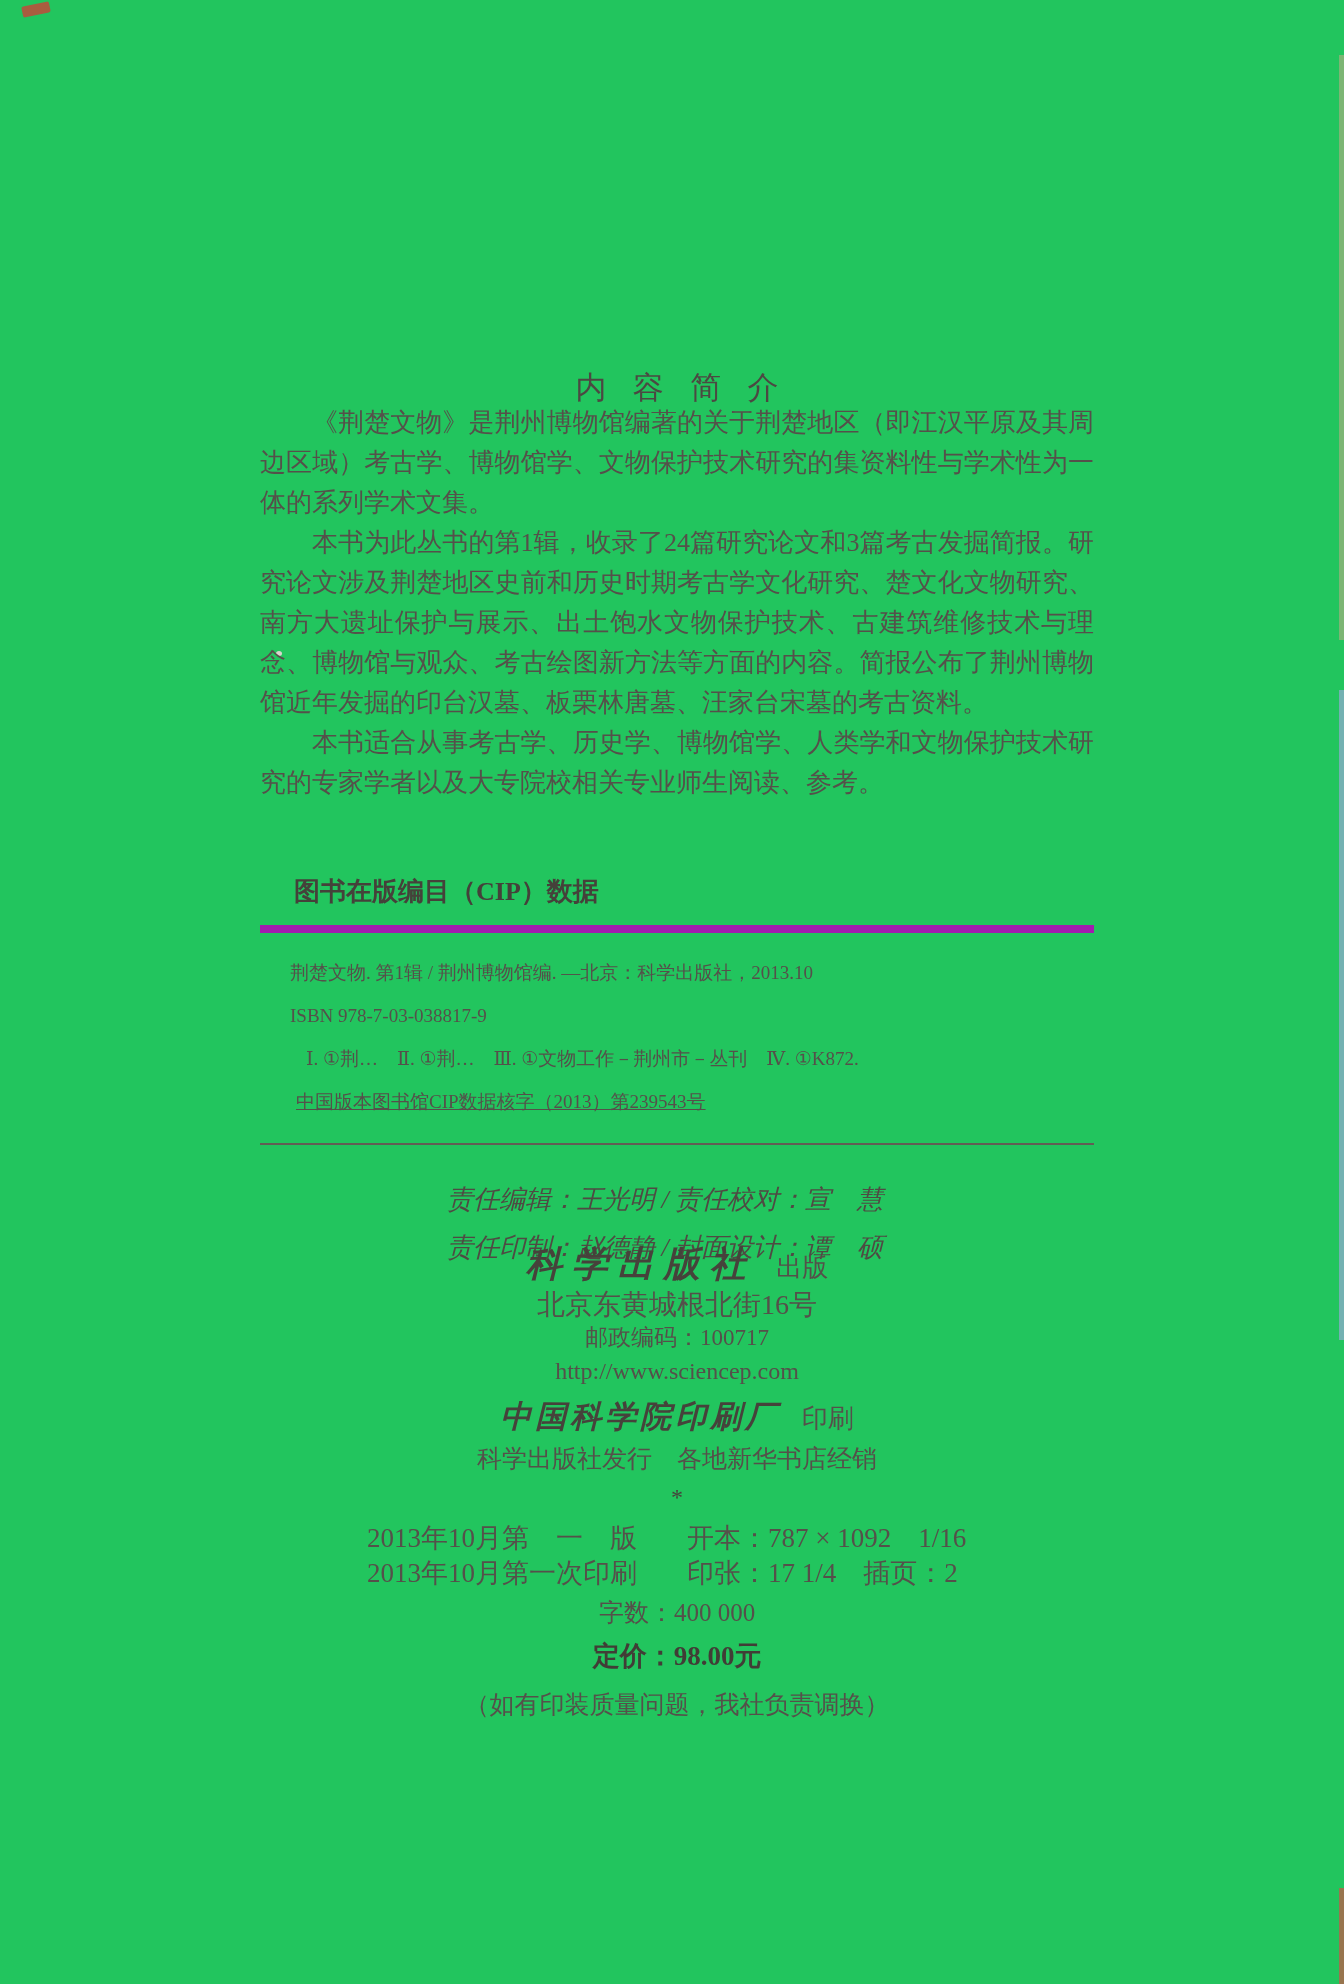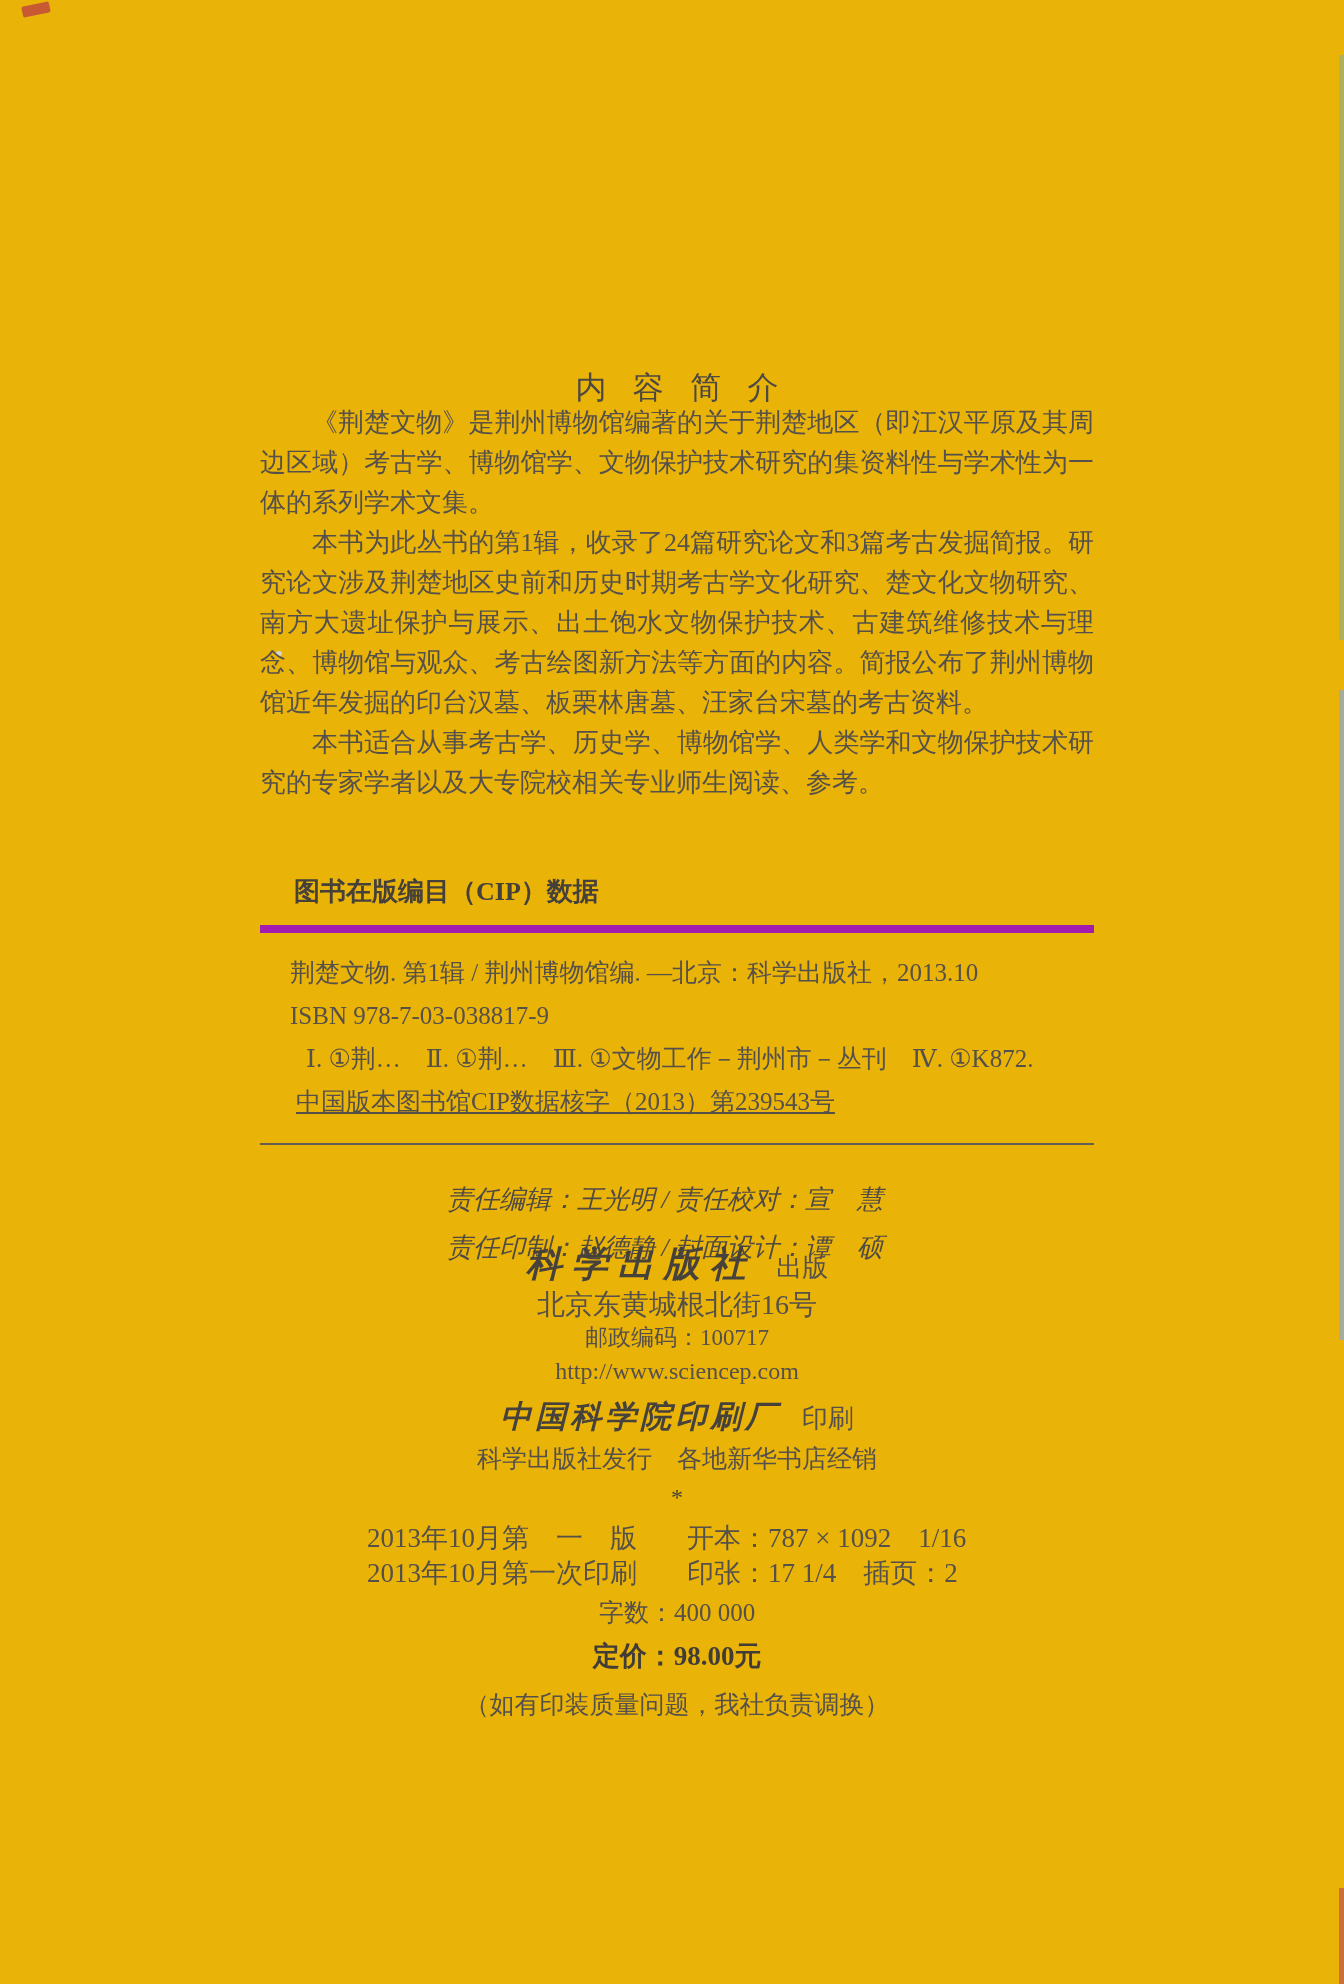--- a/index.html
+++ b/index.html
@@ -5,21 +5,21 @@
   html, body { margin: 0; padding: 0; }
   body {
     background: #e8e8e6;
     font-family: "Liberation Serif", "DejaVu Serif", serif;
   }
   .page {
     position: relative;
     width: 1344px;
     height: 1984px;
     margin: 0 auto;
-    background: #eab308;
+    background: #22c55e;
     overflow: hidden;
     color: #55504a;
   }
 
   
   .corner-mark {
     position: absolute; left: 22px; top: 4px;
     width: 28px; height: 11px;
     background: #c14a3a; opacity: .85;
     transform: rotate(-12deg); border-radius: 2px;
@@ -51,21 +51,21 @@
   
   .cip-section { position: absolute; left: 260px; top: 868px; width: 834px; }
   .cip-header {
     font-size: 26px; font-weight: bold; color: #45413a;
     padding: 6px 0 16px 34px;
     border-bottom: 8px solid #a21caf;
   }
   .cip-body {
     padding: 18px 0 20px 30px;
     border-bottom: 2px solid #635d54;
-    font-size: 25px; line-height: 43px;
+    font-size: 19px; line-height: 43px;
   }
   .cip-body p { margin: 0; }
   .cip-line-class { padding-left: 16px; }
   .cip-line-cont  { margin-left: -30px; }
   .cip-line-reg   { padding-left: 6px; text-decoration: underline; }
 
   
   .credits-section {
     position: absolute; left: 248px; top: 1176px; width: 834px;
     text-align: center; font-style: italic;

